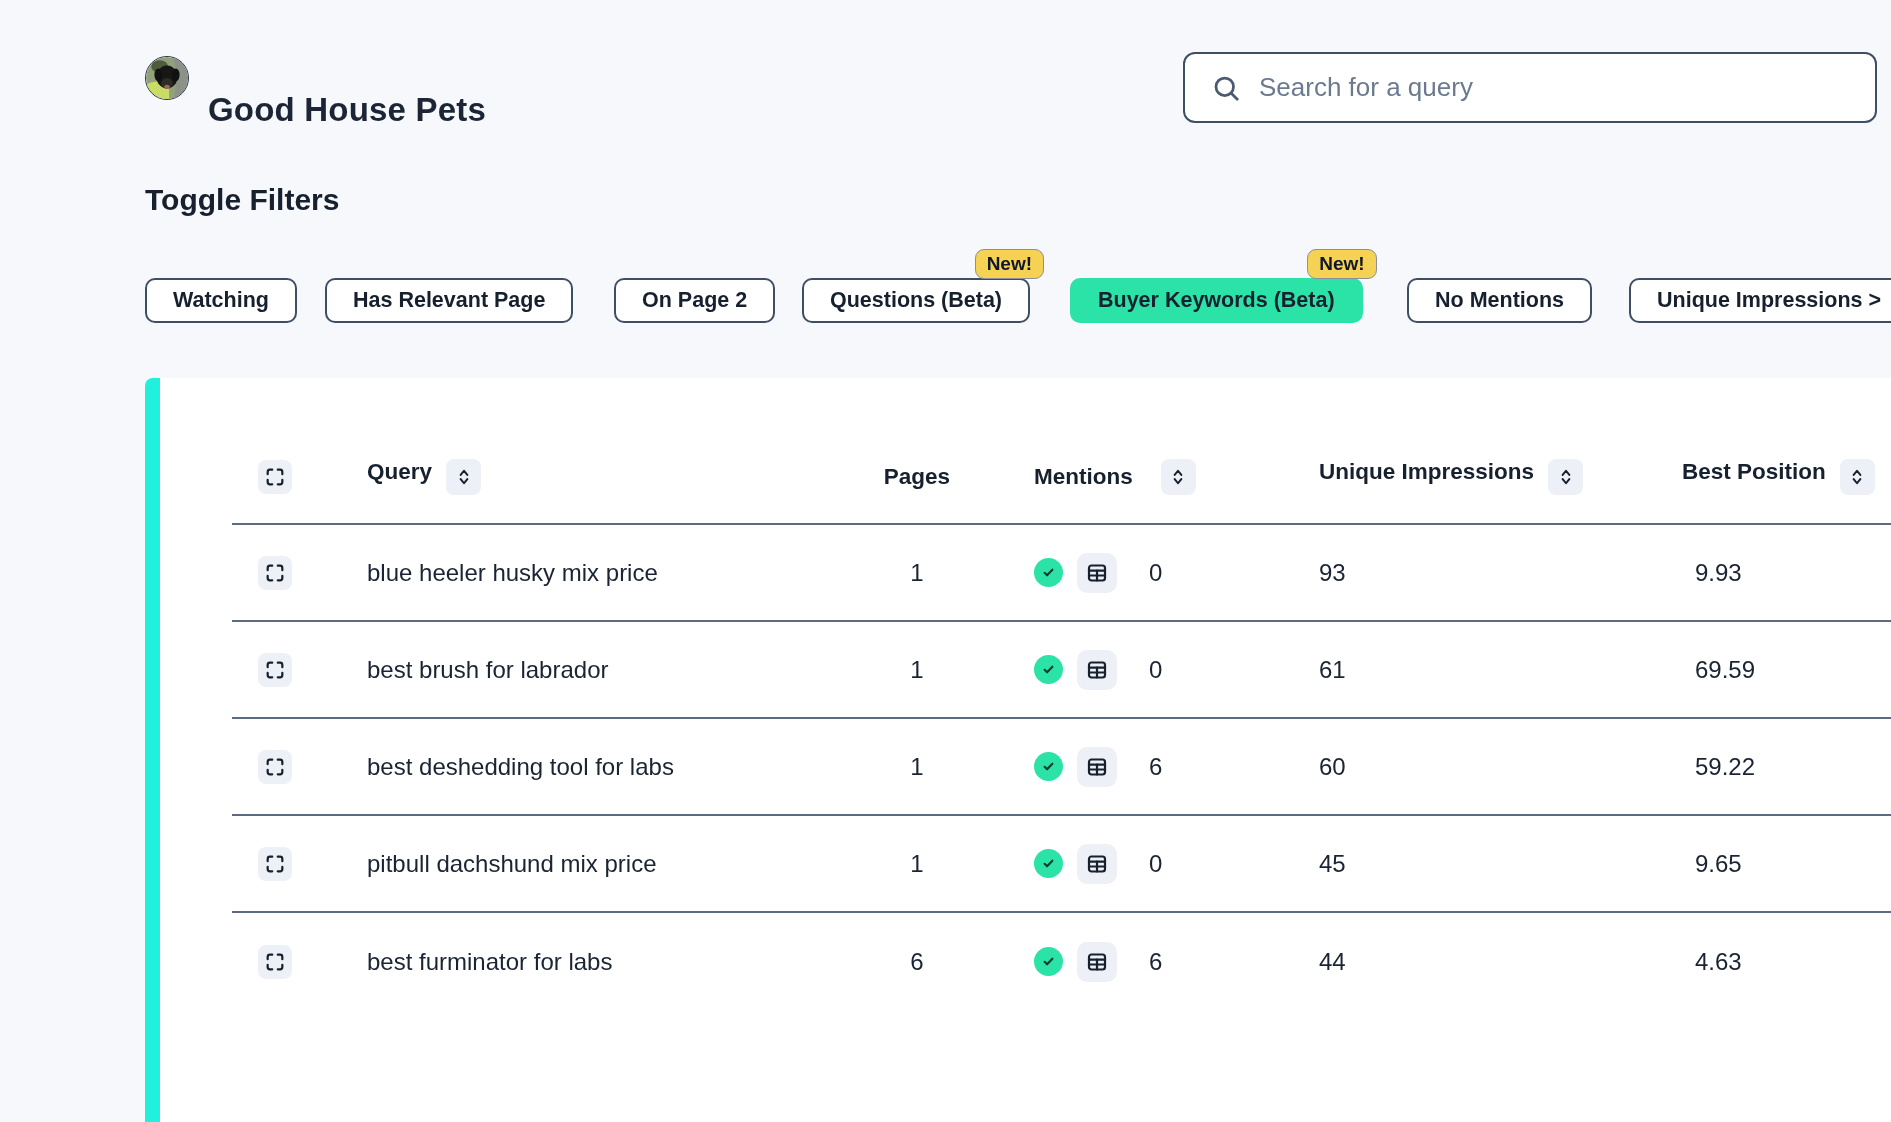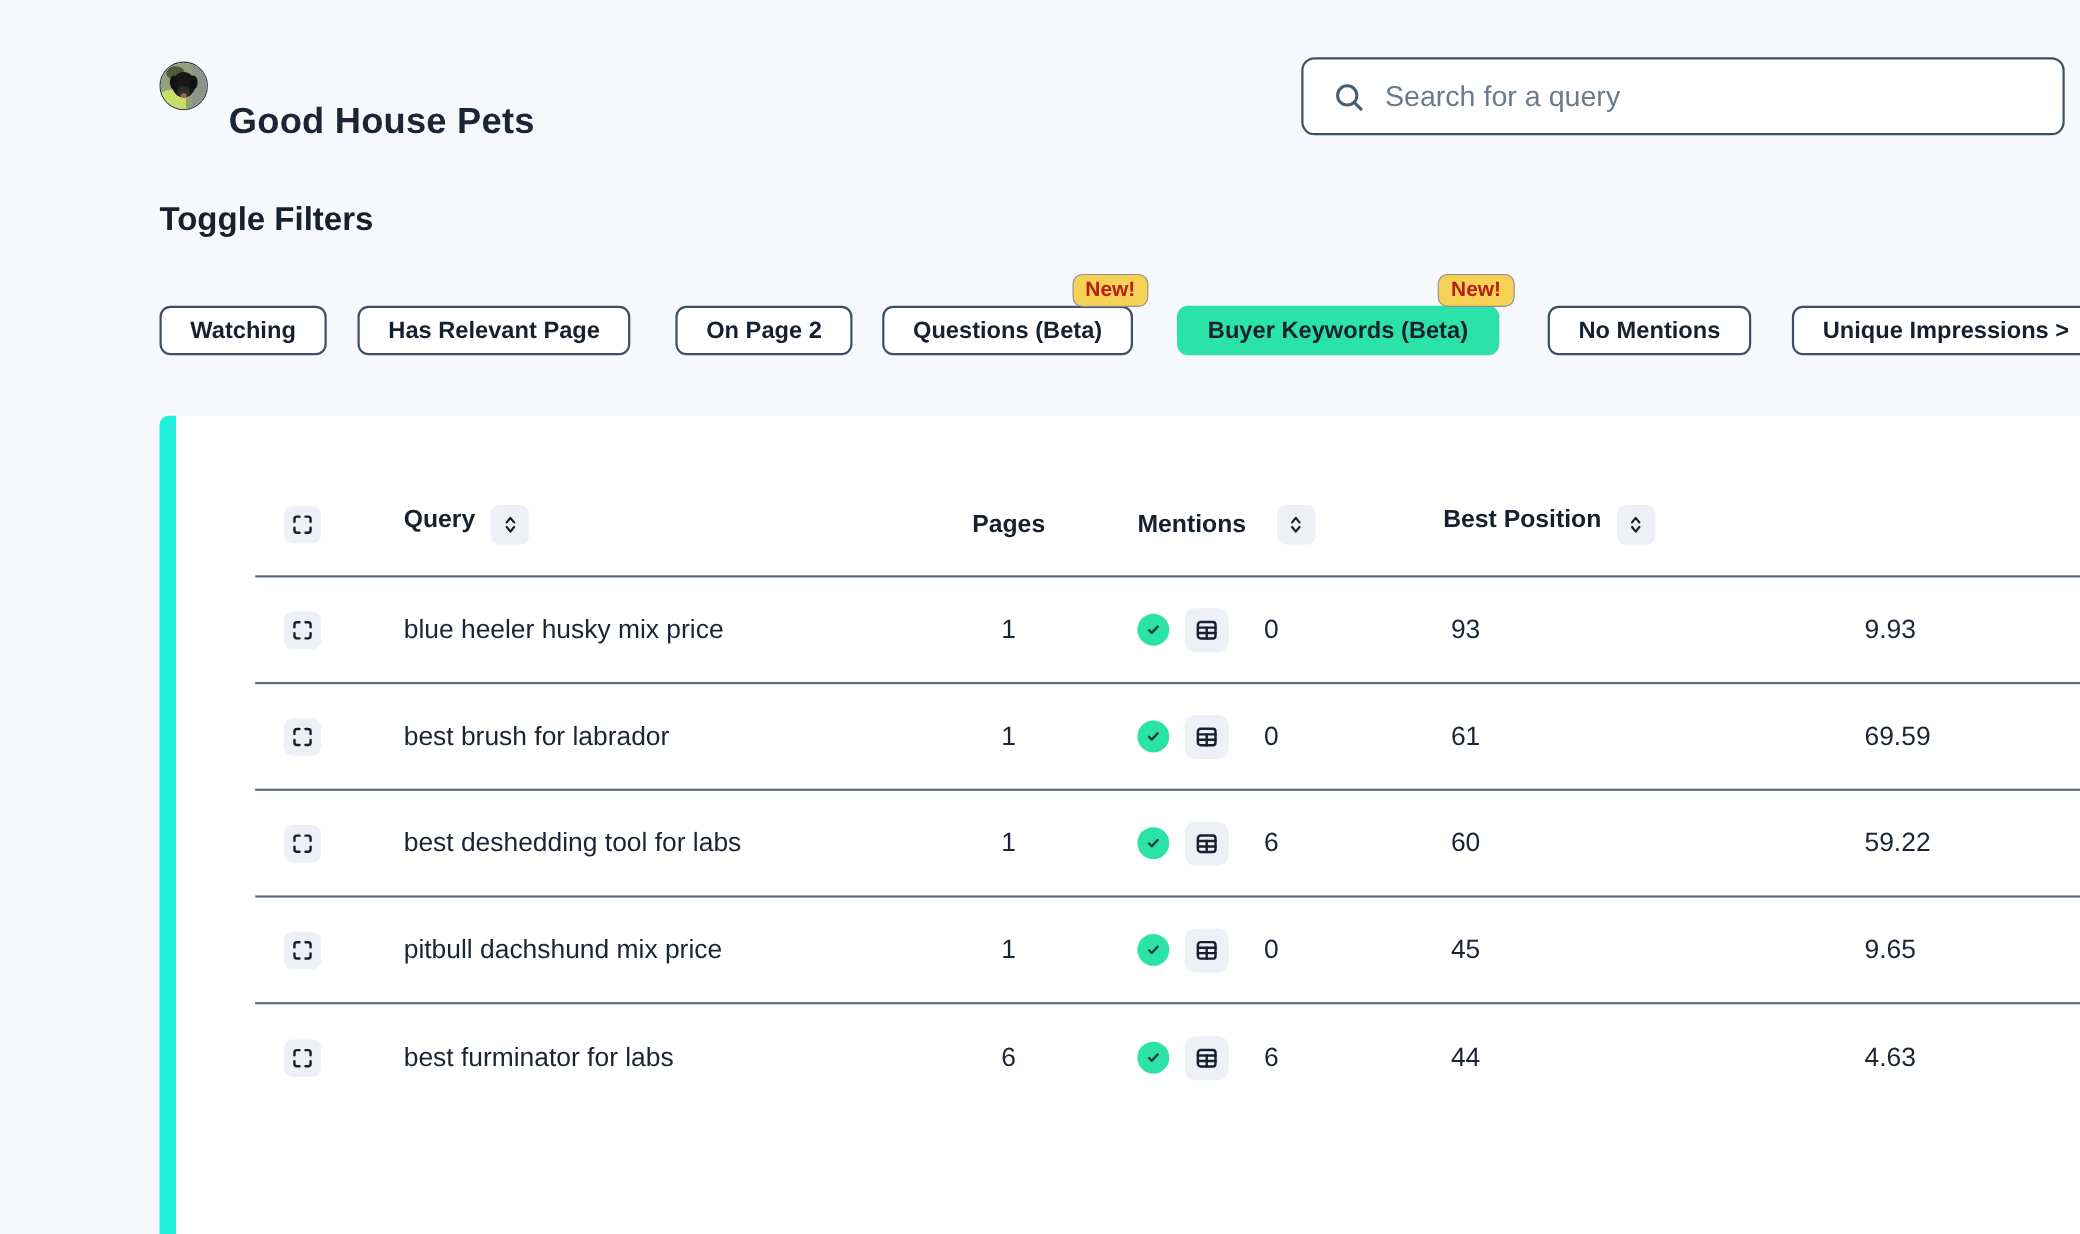--- a/index.html
+++ b/index.html
@@ -11,21 +11,21 @@
   .site-title{position:absolute;left:208px;top:57px;font-size:33px;font-weight:600;color:#1b2535;letter-spacing:.2px;margin-top:34px;}
   .search-box{position:absolute;left:1183px;top:52px;width:694px;height:71px;box-sizing:border-box;border:2px solid #3e4e64;border-radius:12px;background:#ffffff;display:flex;align-items:center;padding-left:26px;gap:16px;}
   .search-box svg{flex:0 0 auto;}
   .search-box input{border:none;outline:none;flex:1;font-size:26px;font-family:inherit;color:#1a2433;background:transparent;}
   .search-box input::placeholder{color:#6b7a90;}
 
   
   .filters-title{position:absolute;left:145px;top:183px;font-size:30px;font-weight:600;color:#16202e;}
   .filter-btn{position:absolute;top:278px;height:45px;box-sizing:border-box;display:flex;align-items:center;padding:0 26px;background:#ffffff;border:2px solid #3e4e64;border-radius:10px;font-size:21.5px;font-weight:700;color:#16202e;white-space:nowrap;cursor:pointer;}
   .filter-btn.active{background:#2be3a6;border-color:#2be3a6;}
-  .new-badge{position:absolute;top:-31px;right:-16px;background:#f6d254;border:1.5px solid #8d9097;border-radius:9px;padding:3px 11px;font-size:19px;font-weight:700;color:#b91c1c;}
+  .new-badge{position:absolute;top:-31px;right:-16px;background:#f6d254;border:1.5px solid #8d9097;border-radius:9px;padding:3px 11px;font-size:19px;font-weight:700;color:#0f172a;}
 
   
   .accent-bar{position:absolute;left:145px;top:378px;width:15px;bottom:0;background:#1ff1dc;border-radius:8px 0 0 0;}
   .table-card{position:absolute;left:160px;top:378px;right:0;bottom:0;background:#ffffff;}
   .t-inner{margin-left:72px;}
   .t-grid{display:grid;grid-template-columns:100px 546px 78px 356px 370px 1fr;align-items:center;}
   .t-header{box-sizing:border-box;height:147px;padding-top:52px;border-bottom:2px solid #5c6b81;}
   .t-row{box-sizing:border-box;height:97px;border-bottom:2px solid #5c6b81;}
   .t-row:last-child{border-bottom:none;}
 
@@ -127,20 +127,29 @@
         <div class="hcell c-pages" style="display:block;"><span>Pages</span></div>
         <div class="hcell c-mentions">
           <span>Mentions</span>
           <button class="chip chip-sort" style="margin-left:14px;">
             <svg width="20" height="22" viewBox="0 0 24 24" fill="none" stroke="#16202e" stroke-width="2.4" stroke-linecap="round" stroke-linejoin="round">
               <path d="M8 9.5l4-5 4 5"></path>
                 <path d="M8 14.5l4 5 4-5"></path>
             </svg>
           </button>
         </div>
+        <div class="hcell c-impr">
+          <span>Unique Impressions</span>
+          <button class="chip chip-sort">
+            <svg width="20" height="22" viewBox="0 0 24 24" fill="none" stroke="#16202e" stroke-width="2.4" stroke-linecap="round" stroke-linejoin="round">
+              <path d="M8 9.5l4-5 4 5"></path>
+                <path d="M8 14.5l4 5 4-5"></path>
+            </svg>
+          </button>
+        </div>
         <div class="hcell h-best">
           <span>Best Position</span>
           <button class="chip chip-sort">
             <svg width="20" height="22" viewBox="0 0 24 24" fill="none" stroke="#16202e" stroke-width="2.4" stroke-linecap="round" stroke-linejoin="round">
               <path d="M8 9.5l4-5 4 5"></path>
                 <path d="M8 14.5l4 5 4-5"></path>
             </svg>
           </button>
         </div>
       </div>

